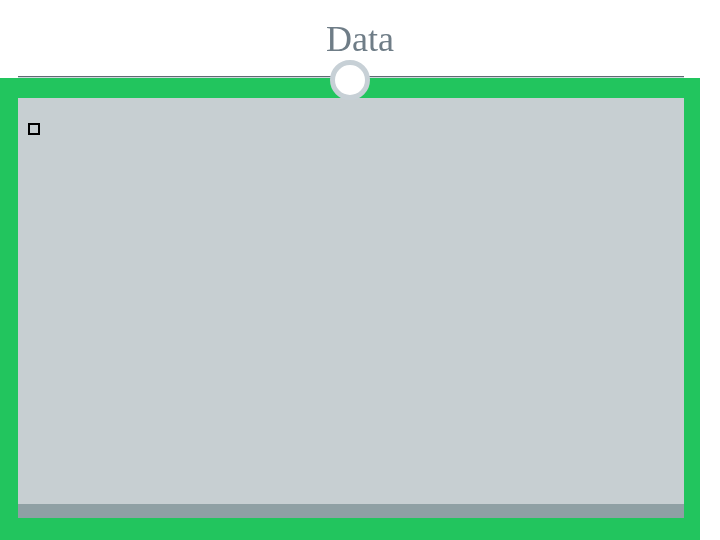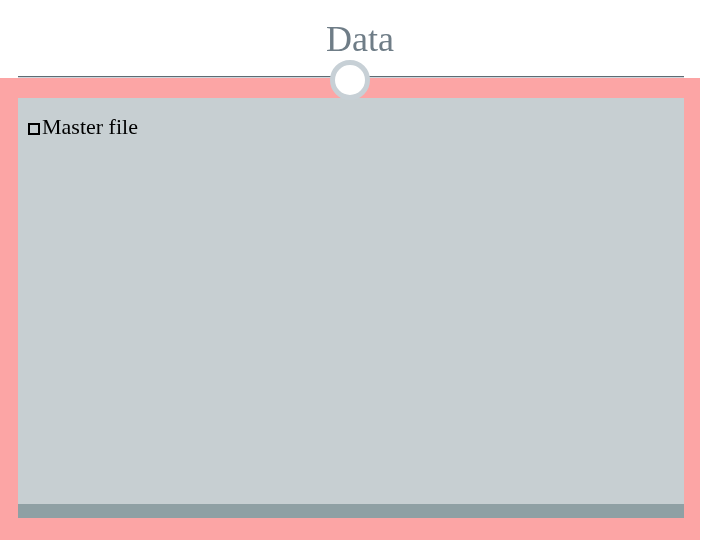--- a/index.html
+++ b/index.html
@@ -8,21 +8,21 @@
     width: 720px;
     height: 540px;
     background: #ffffff;
     font-family: Georgia, "Times New Roman", serif;
     overflow: hidden;
   }
   .slide {
     position: relative;
     width: 700px;
     height: 540px;
-    background: #fca5a5;
+    background: #22c55e;
   }
   .title-area {
     position: absolute;
     top: 0;
     left: 0;
     width: 720px;
     height: 78px;
     background: #ffffff;
     text-align: center;
   }
@@ -99,19 +99,19 @@
     <span class="title">Data</span>
   </div>
 
   <div class="hr-line"></div>
   <div class="circle-accent"></div>
 
   <div class="body-bg"></div>
 
   <div class="bullets">
     <div class="bullet">
-      <span class="bullet-mark"></span><span>Master file</span>
+      <span class="bullet-mark"></span>
     </div>
   </div>
 
   <div class="footer-bar"></div>
 
 </div>
 
 </body></html>

